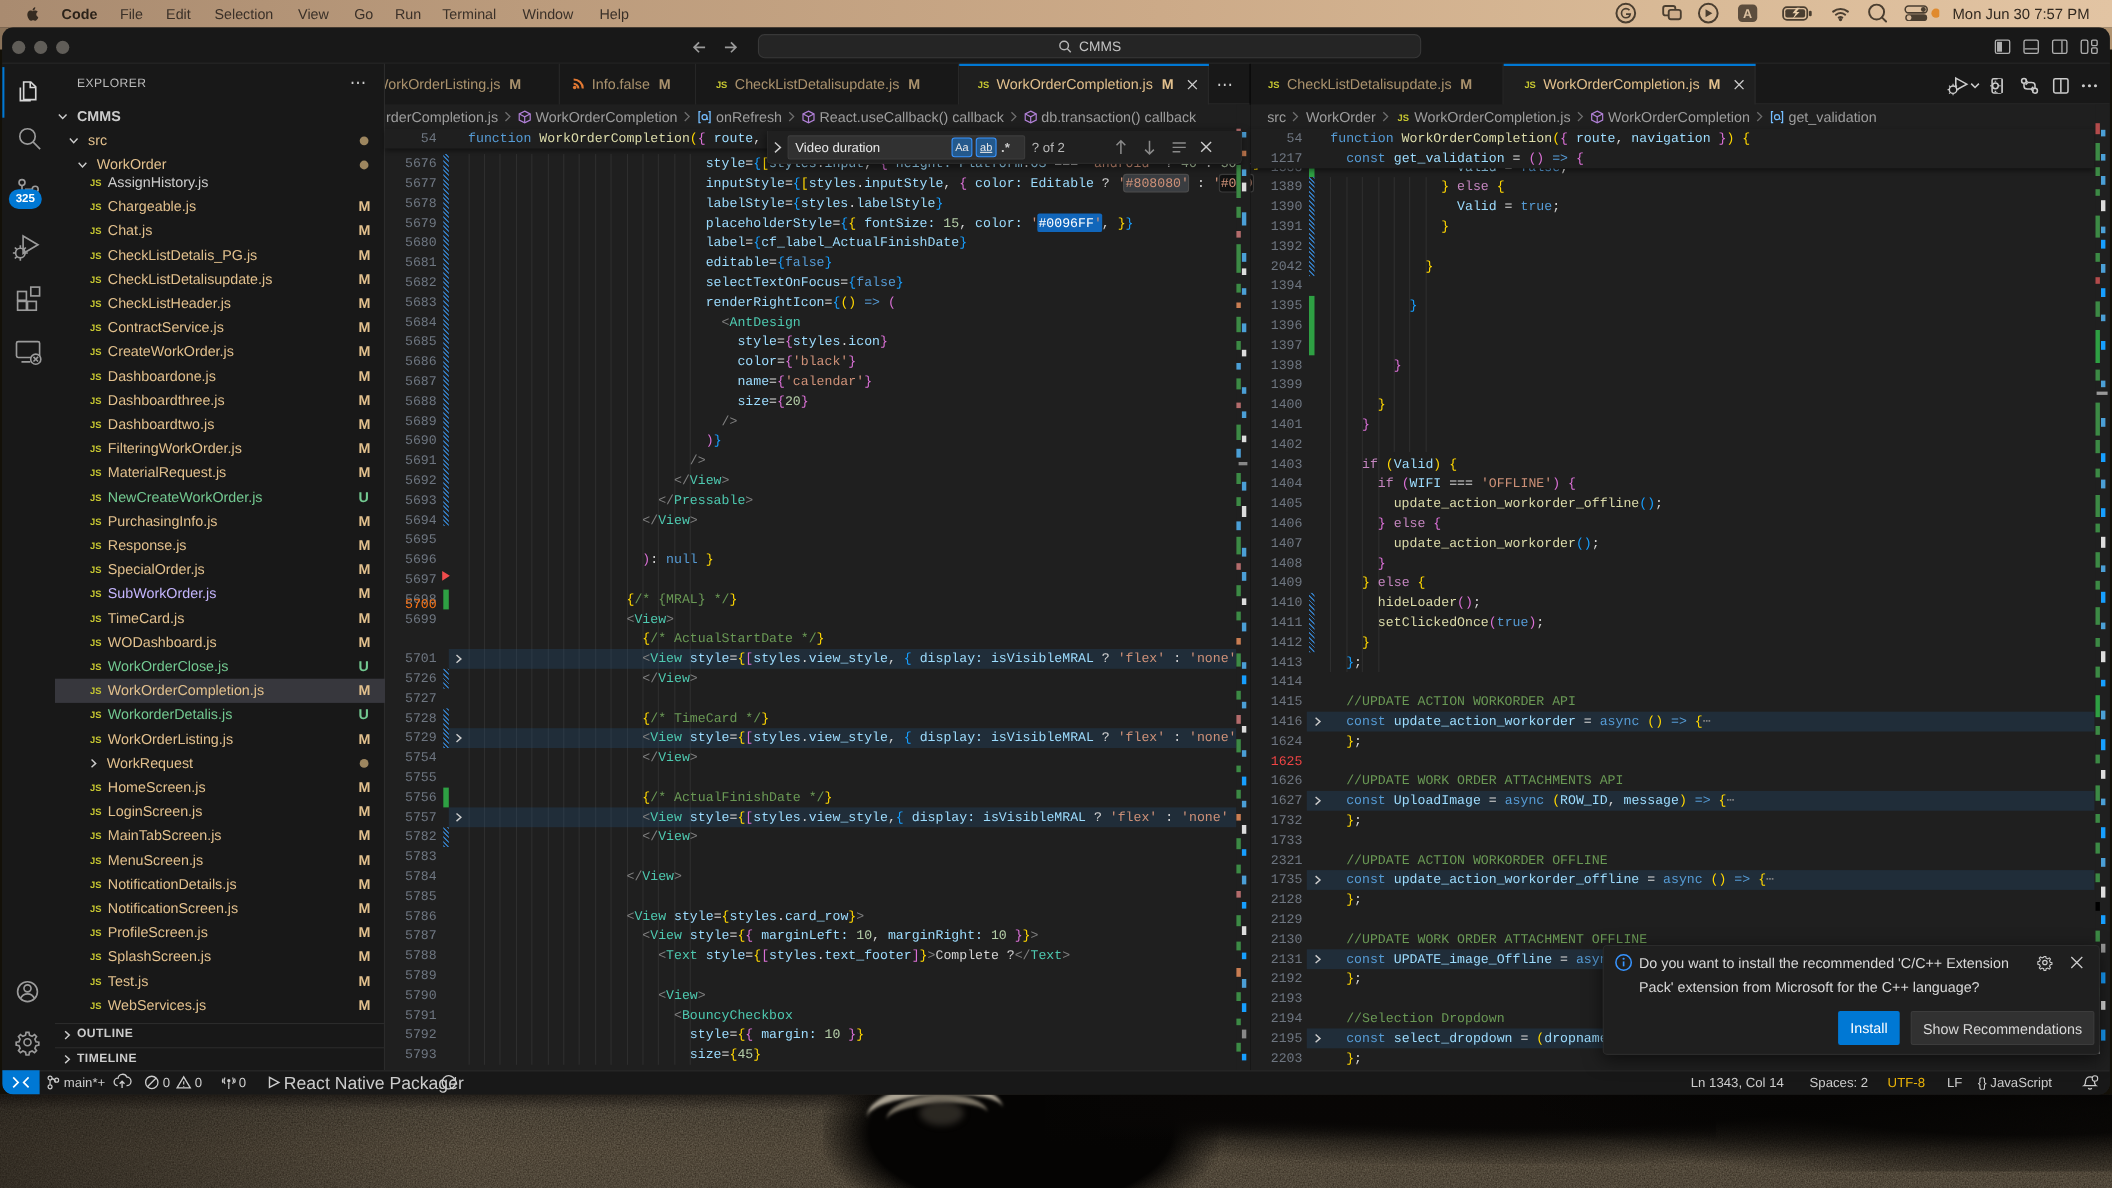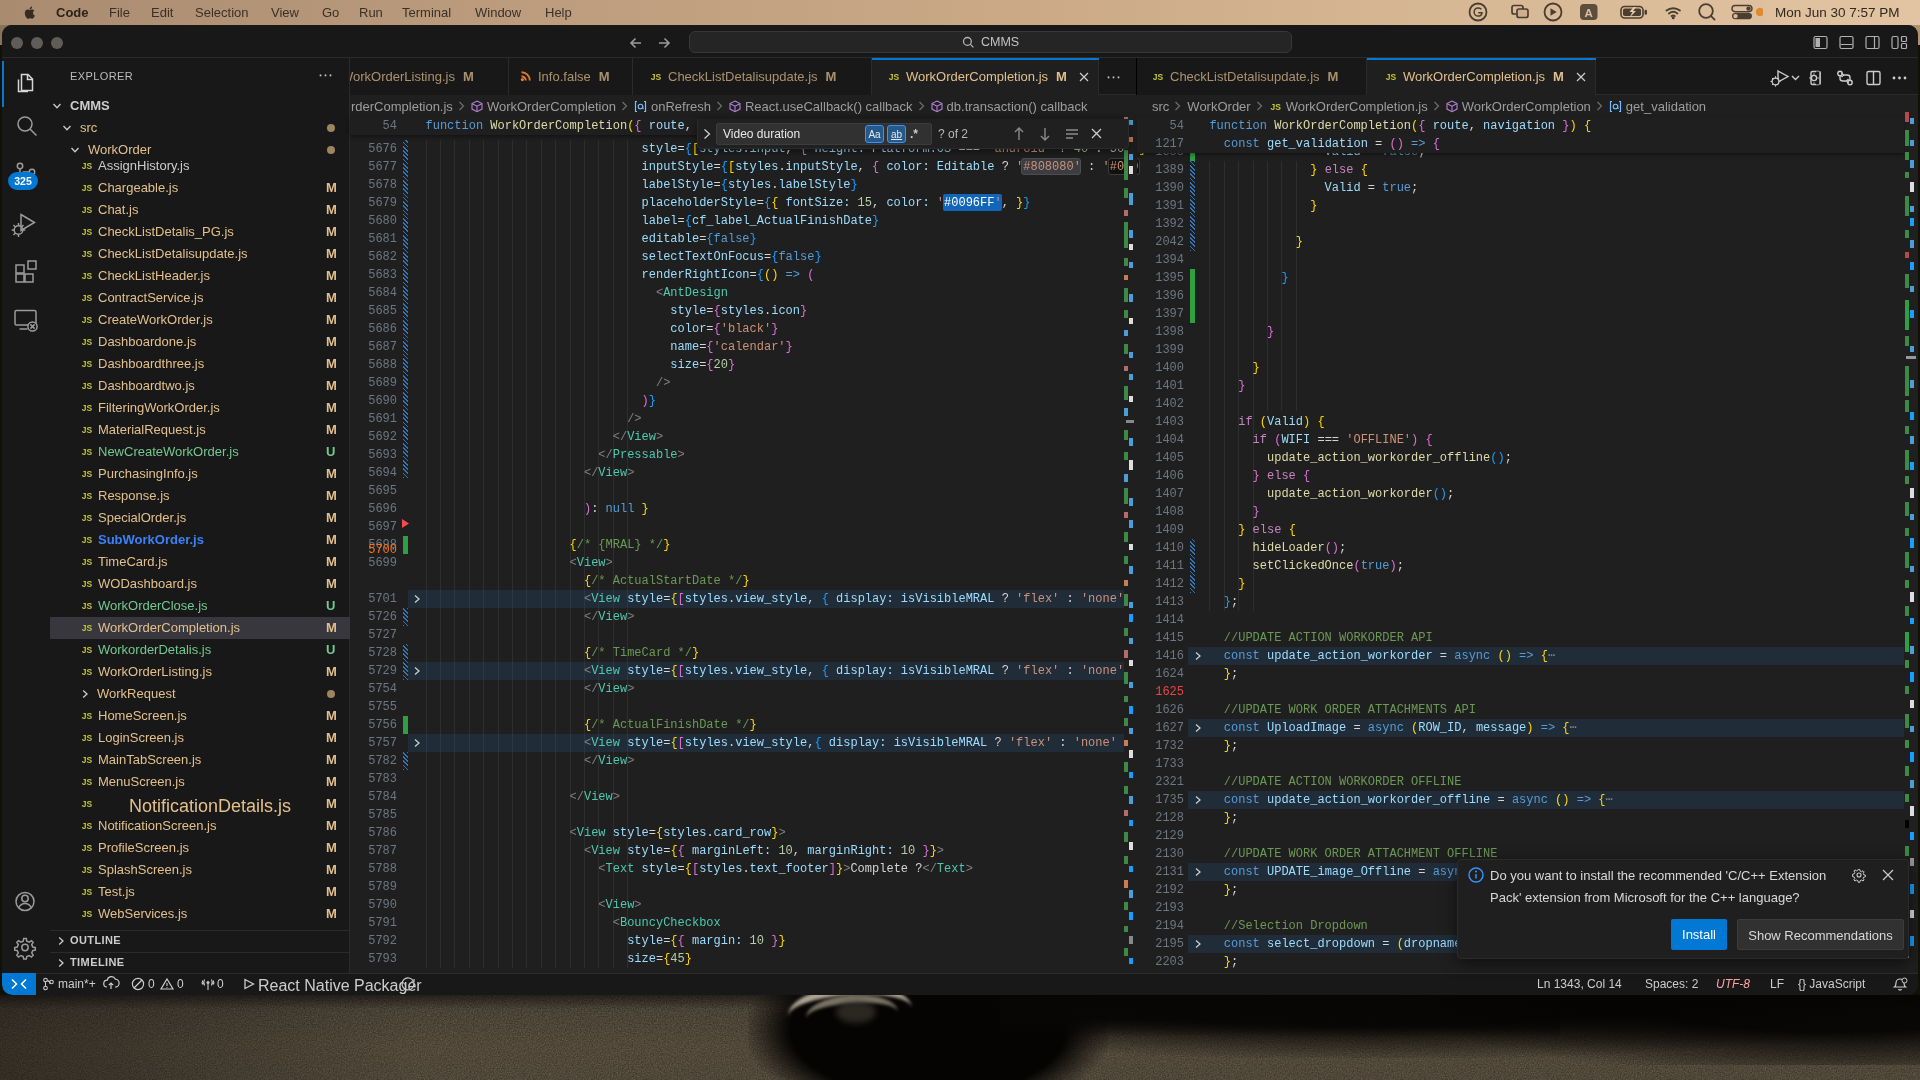--- a/index.html
+++ b/index.html
@@ -197,21 +197,21 @@
     <div style="position:absolute;left:78px;top:442px;width:14px;height:13px;font-size:8.5px;font-weight:bold;color:#c5c531;text-align:center;line-height:14px">JS</div>
     <div style="position:absolute;left:96px;top:441px;font-size:13px;color:#e2c08d;white-space:pre;">PurchasingInfo.js</div>
     <div style="position:absolute;left:324px;top:441px;font-size:13px;color:#e2c08d;white-space:pre;font-weight:600">M</div>
     <div style="position:absolute;left:78px;top:464px;width:14px;height:13px;font-size:8.5px;font-weight:bold;color:#c5c531;text-align:center;line-height:14px">JS</div>
     <div style="position:absolute;left:96px;top:463px;font-size:13px;color:#e2c08d;white-space:pre;">Response.js</div>
     <div style="position:absolute;left:324px;top:463px;font-size:13px;color:#e2c08d;white-space:pre;font-weight:600">M</div>
     <div style="position:absolute;left:78px;top:486px;width:14px;height:13px;font-size:8.5px;font-weight:bold;color:#c5c531;text-align:center;line-height:14px">JS</div>
     <div style="position:absolute;left:96px;top:485px;font-size:13px;color:#e2c08d;white-space:pre;">SpecialOrder.js</div>
     <div style="position:absolute;left:324px;top:485px;font-size:13px;color:#e2c08d;white-space:pre;font-weight:600">M</div>
     <div style="position:absolute;left:78px;top:508px;width:14px;height:13px;font-size:8.5px;font-weight:bold;color:#c5c531;text-align:center;line-height:14px">JS</div>
-    <div style="position:absolute;left:96px;top:507px;font-size:13px;color:#3b82f6;white-space:pre;font-weight:bold;">SubWorkOrder.js</div>
+    <div style="position:absolute;left:96px;top:507px;font-size:13px;color:#c4b5fd;white-space:pre;">SubWorkOrder.js</div>
     <div style="position:absolute;left:324px;top:507px;font-size:13px;color:#e2c08d;white-space:pre;font-weight:600">M</div>
     <div style="position:absolute;left:78px;top:530px;width:14px;height:13px;font-size:8.5px;font-weight:bold;color:#c5c531;text-align:center;line-height:14px">JS</div>
     <div style="position:absolute;left:96px;top:529px;font-size:13px;color:#e2c08d;white-space:pre;">TimeCard.js</div>
     <div style="position:absolute;left:324px;top:529px;font-size:13px;color:#e2c08d;white-space:pre;font-weight:600">M</div>
     <div style="position:absolute;left:78px;top:552px;width:14px;height:13px;font-size:8.5px;font-weight:bold;color:#c5c531;text-align:center;line-height:14px">JS</div>
     <div style="position:absolute;left:96px;top:551px;font-size:13px;color:#e2c08d;white-space:pre;">WODashboard.js</div>
     <div style="position:absolute;left:324px;top:551px;font-size:13px;color:#e2c08d;white-space:pre;font-weight:600">M</div>
     <div style="position:absolute;left:78px;top:574px;width:14px;height:13px;font-size:8.5px;font-weight:bold;color:#c5c531;text-align:center;line-height:14px">JS</div>
     <div style="position:absolute;left:96px;top:573px;font-size:13px;color:#73c991;white-space:pre;">WorkOrderClose.js</div>
     <div style="position:absolute;left:324px;top:573px;font-size:13px;color:#73c991;white-space:pre;font-weight:600">U</div>
@@ -235,21 +235,21 @@
     <div style="position:absolute;left:78px;top:706px;width:14px;height:13px;font-size:8.5px;font-weight:bold;color:#c5c531;text-align:center;line-height:14px">JS</div>
     <div style="position:absolute;left:96px;top:705px;font-size:13px;color:#e2c08d;white-space:pre;">LoginScreen.js</div>
     <div style="position:absolute;left:324px;top:705px;font-size:13px;color:#e2c08d;white-space:pre;font-weight:600">M</div>
     <div style="position:absolute;left:78px;top:728px;width:14px;height:13px;font-size:8.5px;font-weight:bold;color:#c5c531;text-align:center;line-height:14px">JS</div>
     <div style="position:absolute;left:96px;top:727px;font-size:13px;color:#e2c08d;white-space:pre;">MainTabScreen.js</div>
     <div style="position:absolute;left:324px;top:727px;font-size:13px;color:#e2c08d;white-space:pre;font-weight:600">M</div>
     <div style="position:absolute;left:78px;top:750px;width:14px;height:13px;font-size:8.5px;font-weight:bold;color:#c5c531;text-align:center;line-height:14px">JS</div>
     <div style="position:absolute;left:96px;top:749px;font-size:13px;color:#e2c08d;white-space:pre;">MenuScreen.js</div>
     <div style="position:absolute;left:324px;top:749px;font-size:13px;color:#e2c08d;white-space:pre;font-weight:600">M</div>
     <div style="position:absolute;left:78px;top:772px;width:14px;height:13px;font-size:8.5px;font-weight:bold;color:#c5c531;text-align:center;line-height:14px">JS</div>
-    <div style="position:absolute;left:96px;top:771px;font-size:18px;color:#e2c08d;white-space:pre;margin-left:31px;">NotificationDetails.js</div>
+    <div style="position:absolute;left:96px;top:771px;font-size:13px;color:#e2c08d;white-space:pre;">NotificationDetails.js</div>
     <div style="position:absolute;left:324px;top:771px;font-size:13px;color:#e2c08d;white-space:pre;font-weight:600">M</div>
     <div style="position:absolute;left:78px;top:794px;width:14px;height:13px;font-size:8.5px;font-weight:bold;color:#c5c531;text-align:center;line-height:14px">JS</div>
     <div style="position:absolute;left:96px;top:793px;font-size:13px;color:#e2c08d;white-space:pre;">NotificationScreen.js</div>
     <div style="position:absolute;left:324px;top:793px;font-size:13px;color:#e2c08d;white-space:pre;font-weight:600">M</div>
     <div style="position:absolute;left:78px;top:816px;width:14px;height:13px;font-size:8.5px;font-weight:bold;color:#c5c531;text-align:center;line-height:14px">JS</div>
     <div style="position:absolute;left:96px;top:815px;font-size:13px;color:#e2c08d;white-space:pre;">ProfileScreen.js</div>
     <div style="position:absolute;left:324px;top:815px;font-size:13px;color:#e2c08d;white-space:pre;font-weight:600">M</div>
     <div style="position:absolute;left:78px;top:838px;width:14px;height:13px;font-size:8.5px;font-weight:bold;color:#c5c531;text-align:center;line-height:14px">JS</div>
     <div style="position:absolute;left:96px;top:837px;font-size:13px;color:#e2c08d;white-space:pre;">SplashScreen.js</div>
     <div style="position:absolute;left:324px;top:837px;font-size:13px;color:#e2c08d;white-space:pre;font-weight:600">M</div>
@@ -866,21 +866,21 @@
     <svg width="12" height="12" viewBox="0 0 12 12" style="position:absolute;left:241px;top:953px;overflow:visible;">
       <path d="M2 1.5l8.5 4.5L2 10.5z" fill="none" stroke="#cccccc" stroke-width="1.3"></path>
     </svg>
     <div style="position:absolute;left:256px;top:952px;font-size:16px;color:#cccccc;white-space:pre;">React Native Packager</div>
     <svg width="14" height="14" viewBox="0 0 14 14" style="position:absolute;left:399px;top:952px;overflow:visible;">
       <path d="M12.5 4.5A6 6 0 1 0 13 7" fill="none" stroke="#cccccc" stroke-width="1.2"></path>
       <path d="M13 2v3h-3" fill="none" stroke="#cccccc" stroke-width="1.2"></path>
     </svg>
     <div style="position:absolute;left:1535px;top:952px;font-size:12px;color:#cccccc;white-space:pre;">Ln 1343, Col 14</div>
     <div style="position:absolute;left:1643px;top:952px;font-size:12px;color:#cccccc;white-space:pre;">Spaces: 2</div>
-    <div style="position:absolute;left:1714px;top:952px;font-size:12px;color:#fca5a5;white-space:pre;font-style:italic;">UTF-8</div>
+    <div style="position:absolute;left:1714px;top:952px;font-size:12px;color:#eab308;white-space:pre;">UTF-8</div>
     <div style="position:absolute;left:1768px;top:952px;font-size:12px;color:#cccccc;white-space:pre;">LF</div>
     <div style="position:absolute;left:1796px;top:952px;font-size:12px;color:#cccccc;white-space:pre;">{} JavaScript</div>
     <svg width="14" height="14" viewBox="0 0 14 14" style="position:absolute;left:1891px;top:952px;overflow:visible;">
       <path d="M7 2a4 4 0 0 1 4 4c0 2.5.8 3.5 1.5 4H1.5C2.2 9.5 3 8.5 3 6a4 4 0 0 1 4-4zM5.5 12a1.6 1.6 0 0 0 3 0" fill="none" stroke="#cccccc" stroke-width="1.2"></path>
       <circle cx="11.5" cy="3.5" r="2.5" fill="#181818" stroke="#cccccc" stroke-width="1"></circle>
     </svg>
     <div style="position:absolute;left:1455px;top:834px;width:452px;height:100px;background:#1f1f1f;border:1px solid #2b2b2b;border-radius:4px;box-shadow:0 4px 16px rgba(0,0,0,.55)"></div>
     <svg width="16" height="16" viewBox="0 0 16 16" style="position:absolute;left:1466px;top:842px;overflow:visible;">
       <circle cx="8" cy="8" r="7" fill="none" stroke="#3794ff" stroke-width="1.4"></circle>
       <path d="M8 7v4.5" stroke="#3794ff" stroke-width="1.5"></path>

